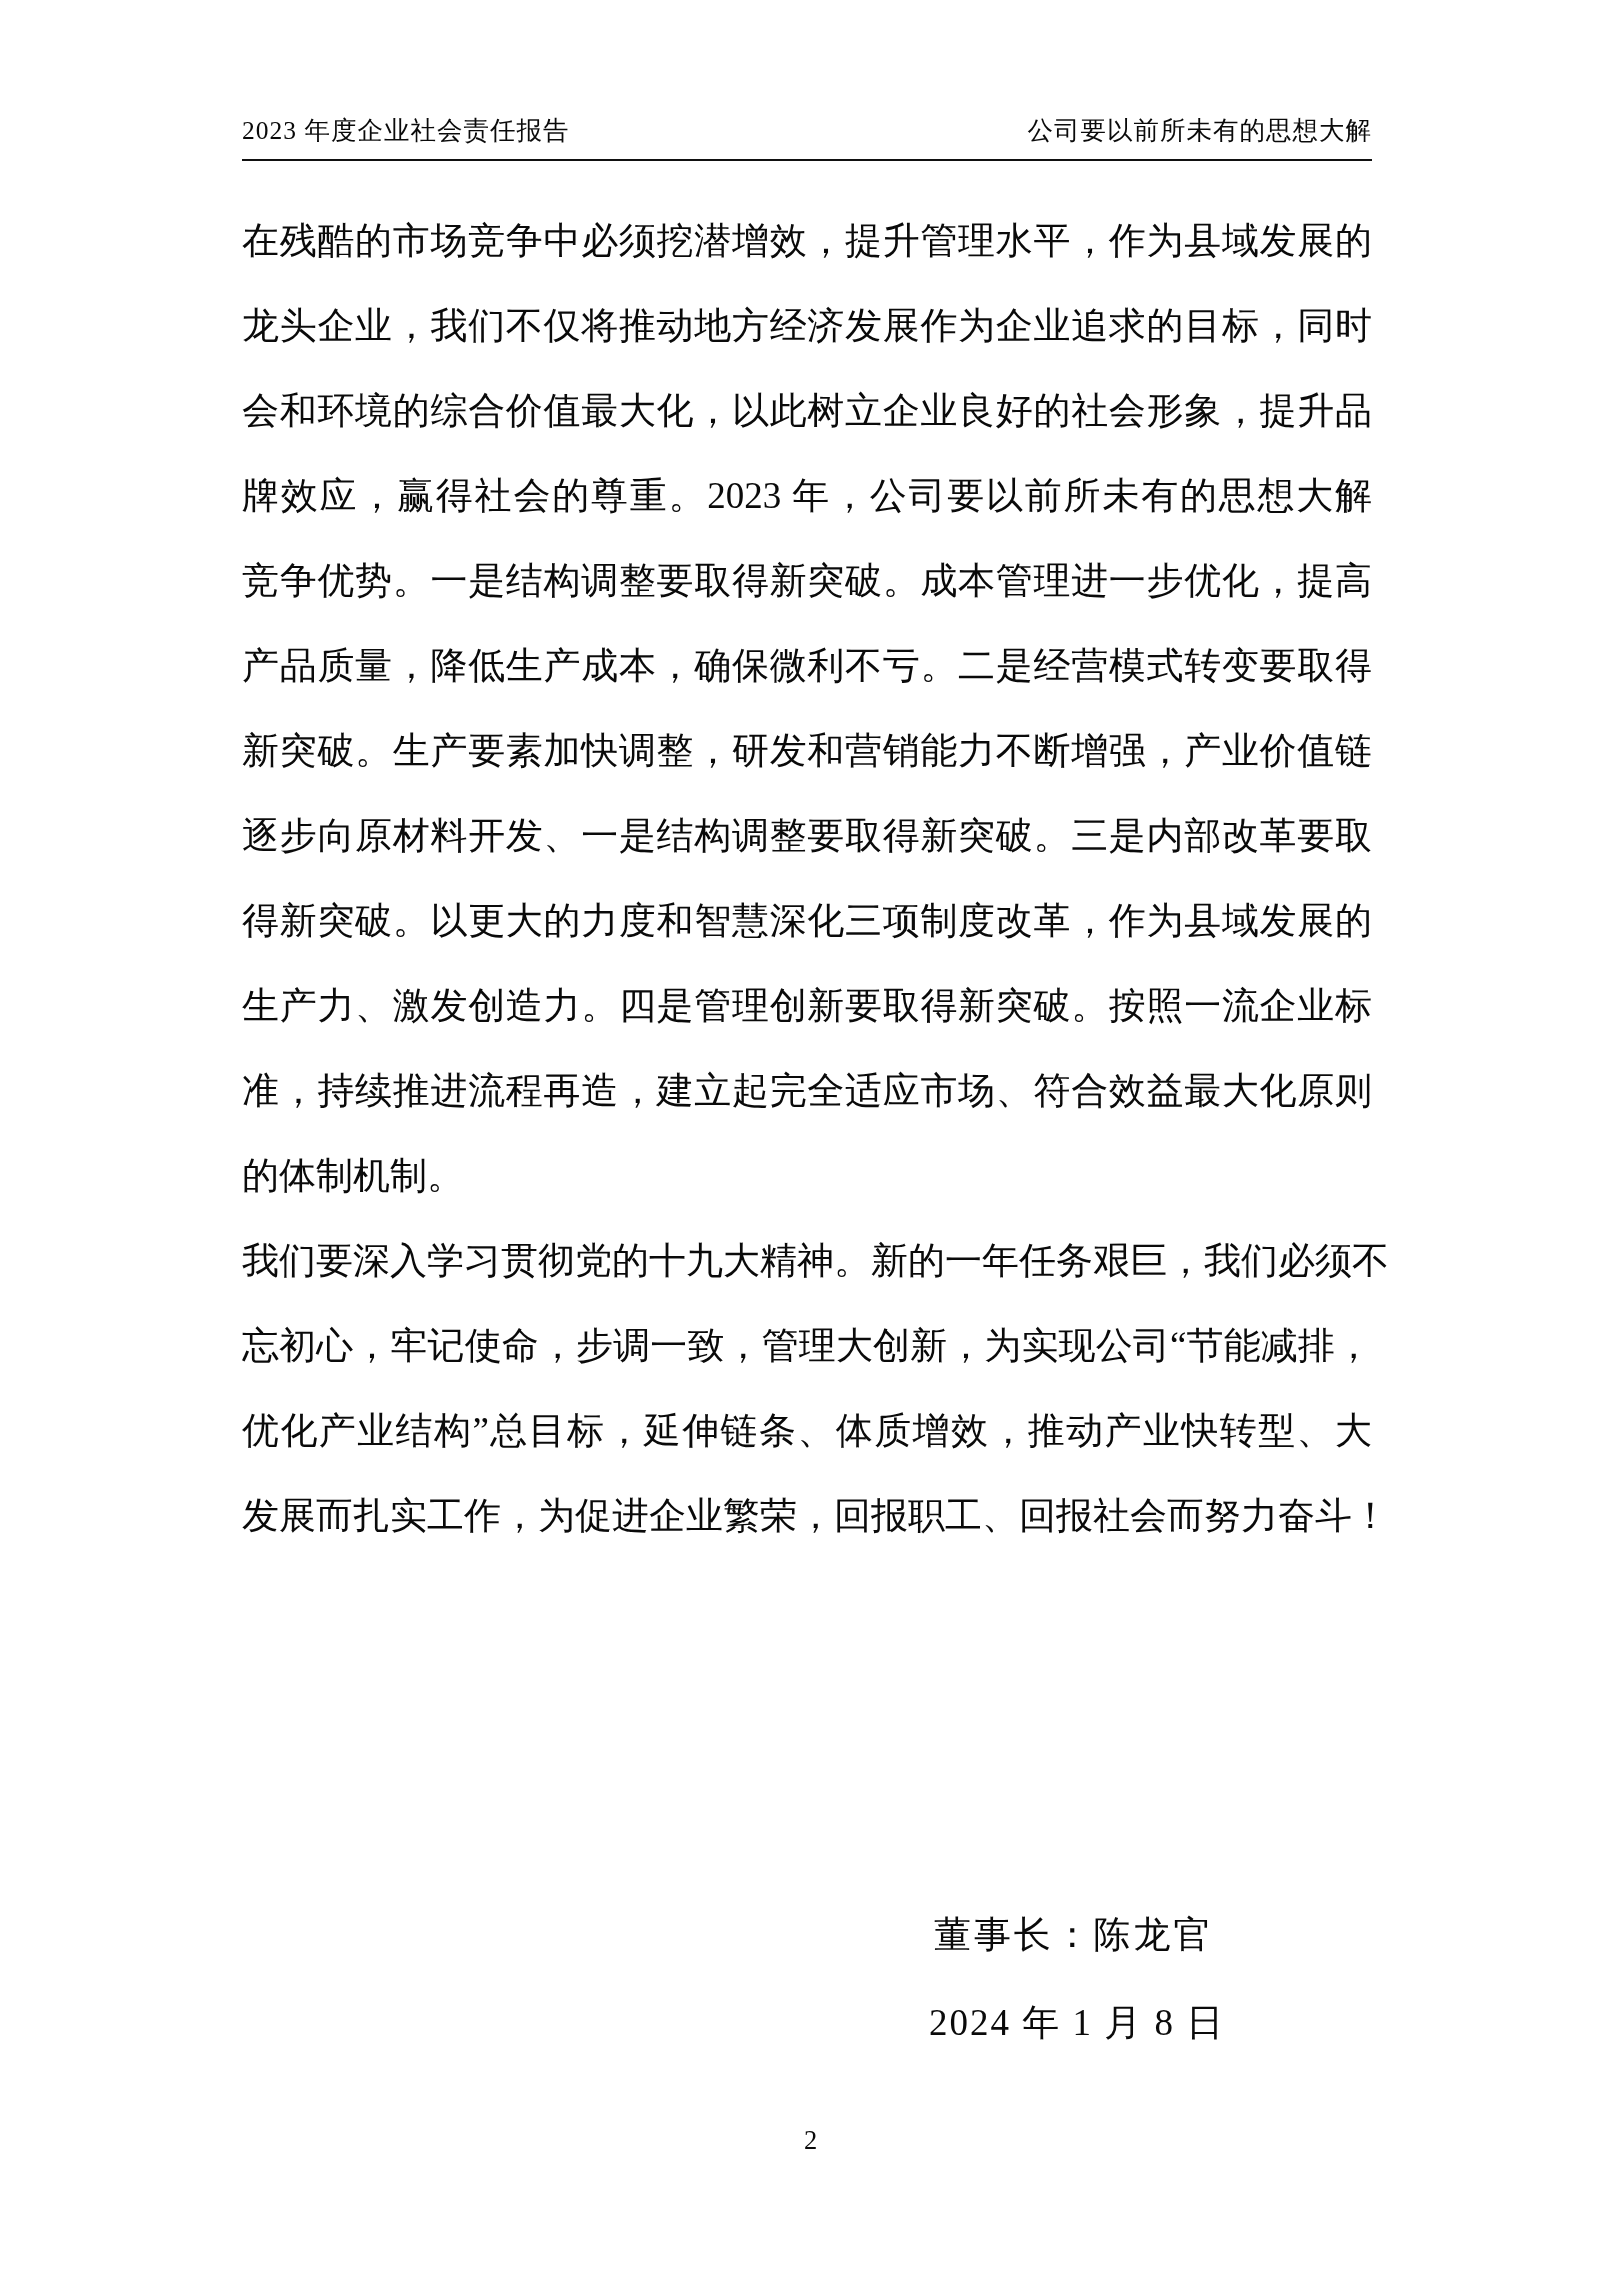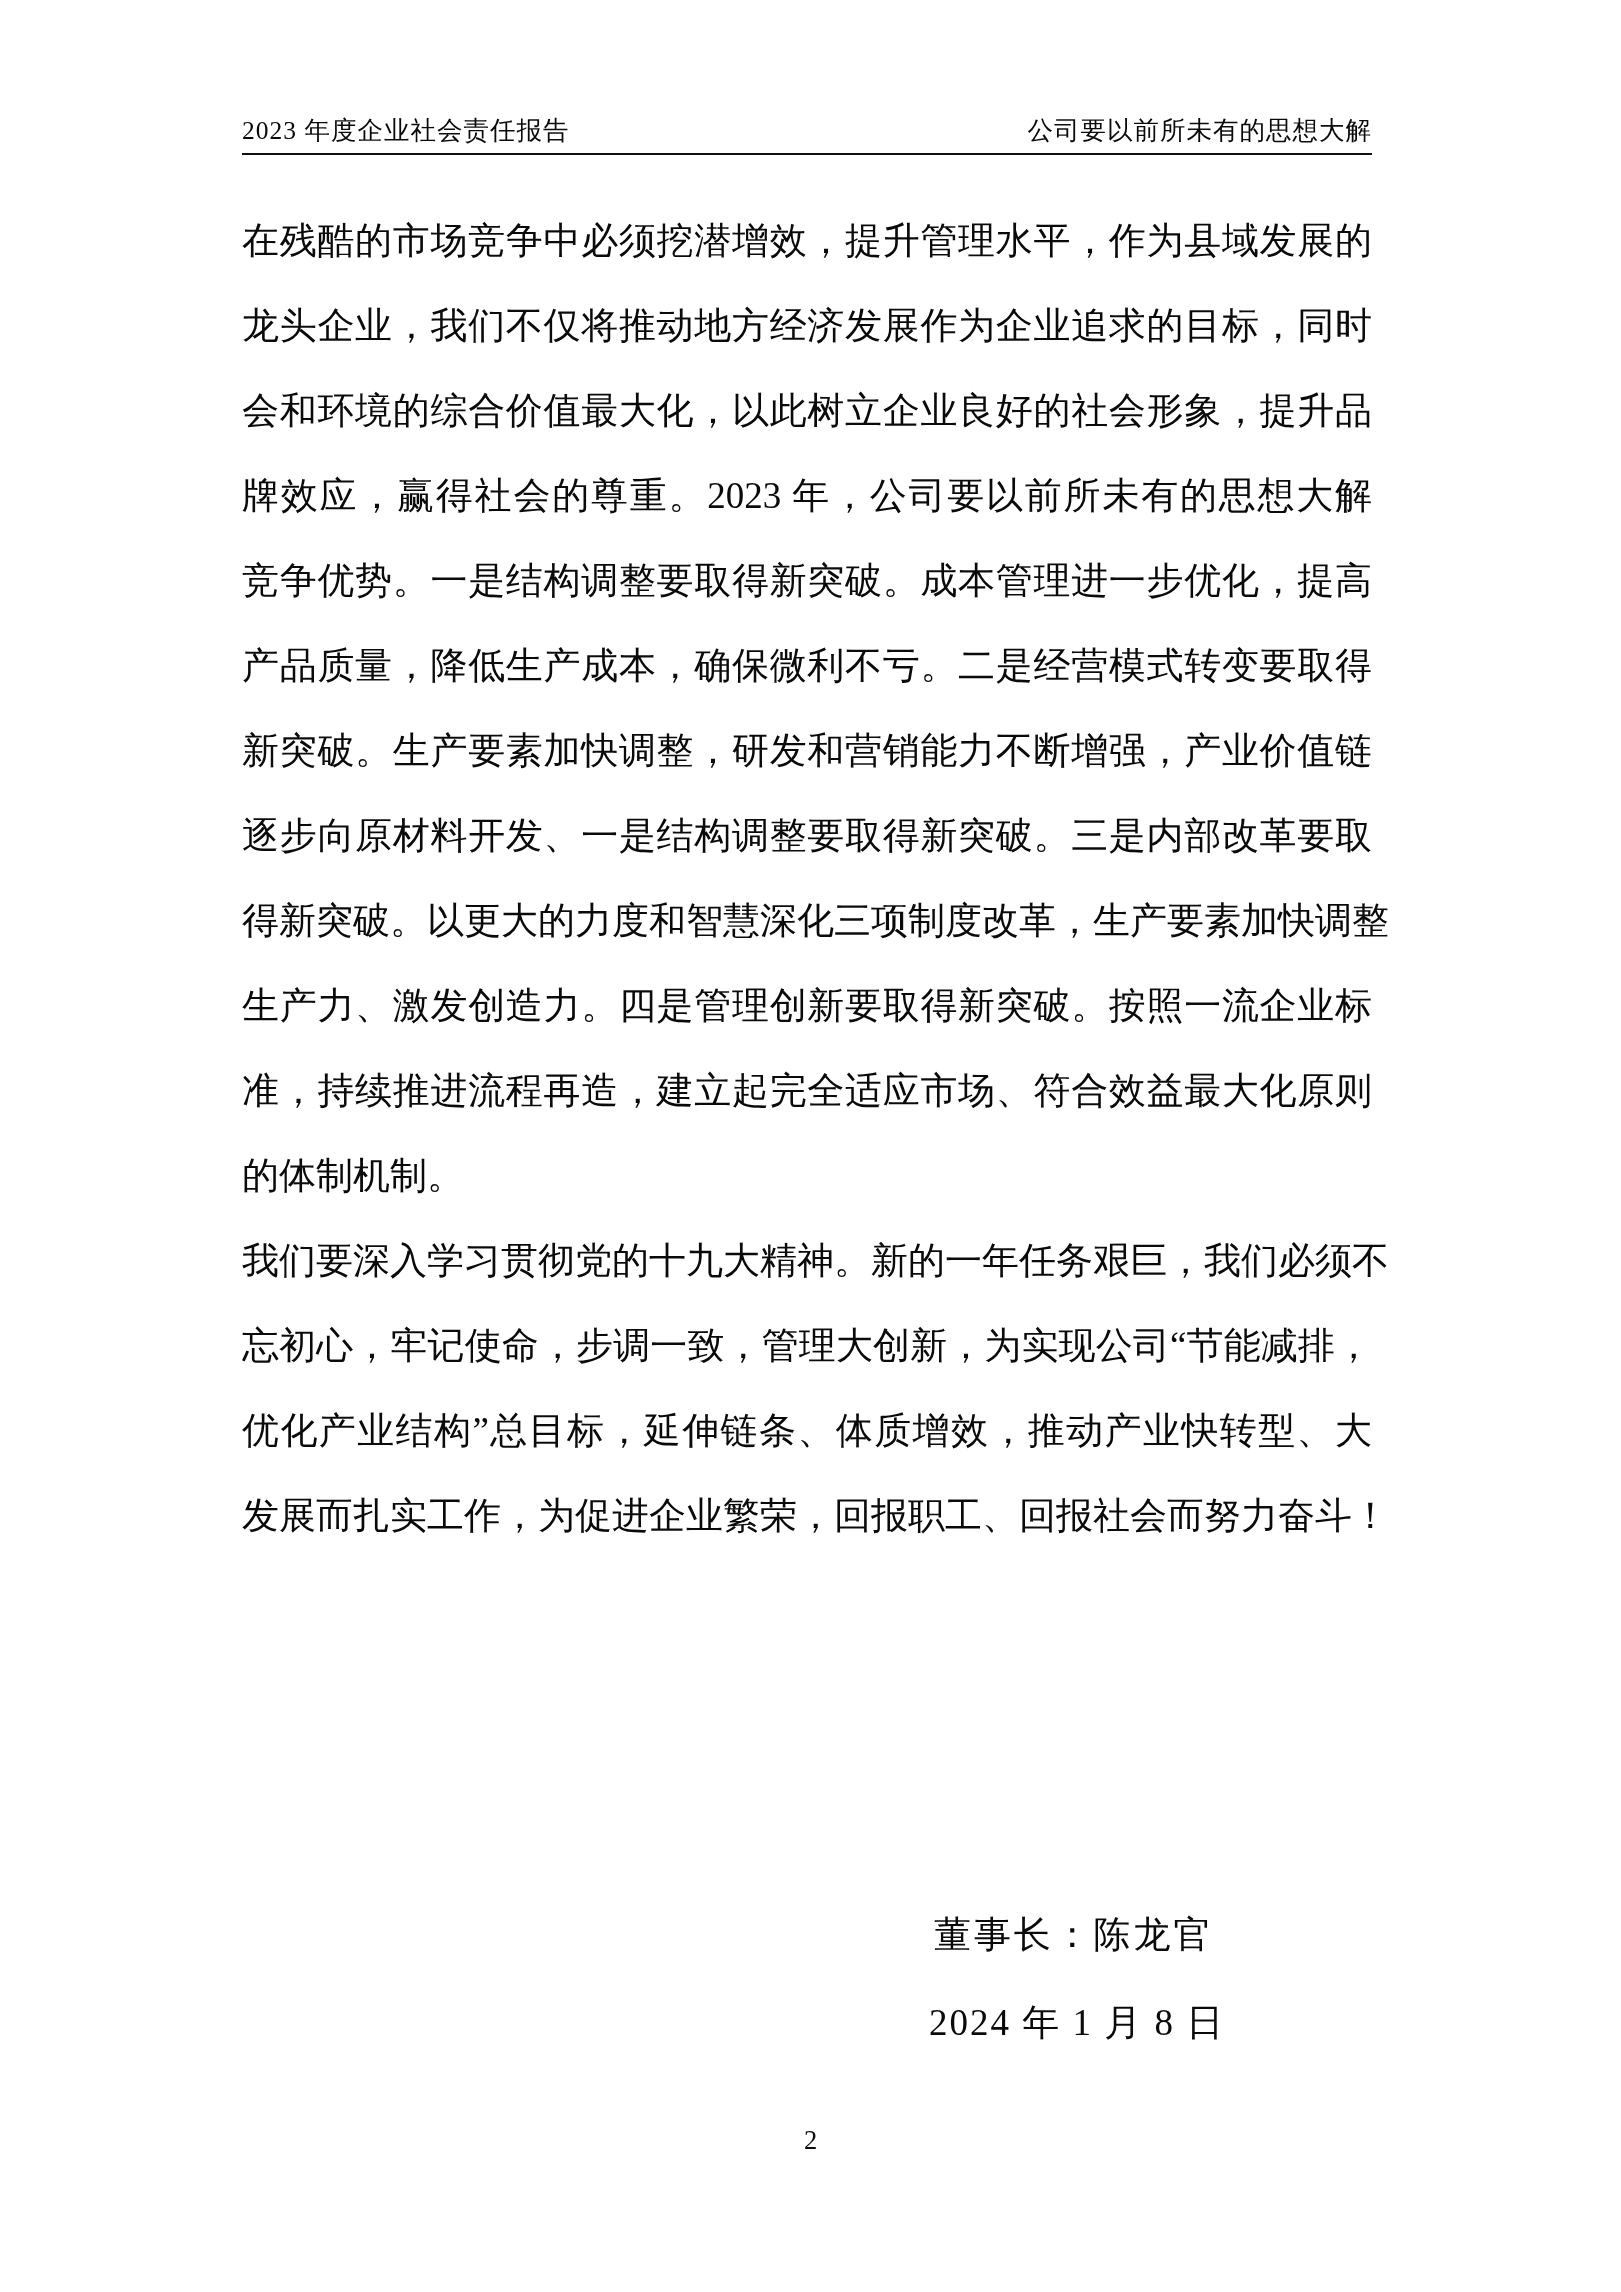--- a/index.html
+++ b/index.html
@@ -19,21 +19,21 @@
   .header {
     position: absolute;
     left: 242px;
     top: 116px;
     width: 1130px;
     display: flex;
     justify-content: space-between;
     align-items: flex-end;
     font-size: 25.5px;
     line-height: 29px;
-    padding-bottom: 8px;
+    padding-bottom: 14px;
     border-bottom: 2.9px solid #111111;
     letter-spacing: 1px;
   }
   .body-text {
     position: absolute;
     left: 242px;
     top: 198px;
     width: 1130px;
     font-size: 37px;
     line-height: 85px;
@@ -89,21 +89,21 @@
   <div class="body-text">
     <div>
       <div class="line">在残酷的市场竞争中必须挖潜增效，提升管理水平，作为县域发展的</div>
       <div class="line">龙头企业，我们不仅将推动地方经济发展作为企业追求的目标，同时</div>
       <div class="line">会和环境的综合价值最大化，以此树立企业良好的社会形象，提升品</div>
       <div class="line">牌效应，赢得社会的尊重。2023 年，公司要以前所未有的思想大解</div>
       <div class="line">竞争优势。一是结构调整要取得新突破。成本管理进一步优化，提高</div>
       <div class="line">产品质量，降低生产成本，确保微利不亏。二是经营模式转变要取得</div>
       <div class="line">新突破。生产要素加快调整，研发和营销能力不断增强，产业价值链</div>
       <div class="line">逐步向原材料开发、一是结构调整要取得新突破。三是内部改革要取</div>
-      <div class="line">得新突破。以更大的力度和智慧深化三项制度改革，生产要素加快调整</div>
+      <div class="line">得新突破。以更大的力度和智慧深化三项制度改革，作为县域发展的</div>
       <div class="line">生产力、激发创造力。四是管理创新要取得新突破。按照一流企业标</div>
       <div class="line">准，持续推进流程再造，建立起完全适应市场、符合效益最大化原则</div>
       <div class="line no-just">的体制机制。</div>
     </div>
     <div>
       <div class="line">我们要深入学习贯彻党的十九大精神。新的一年任务艰巨，我们必须不</div>
       <div class="line">忘初心，牢记使命，步调一致，管理大创新，为实现公司“节能减排，</div>
       <div class="line">优化产业结构”总目标，延伸链条、体质增效，推动产业快转型、大</div>
       <div class="line no-just">发展而扎实工作，为促进企业繁荣，回报职工、回报社会而努力奋斗！</div>
     </div>

